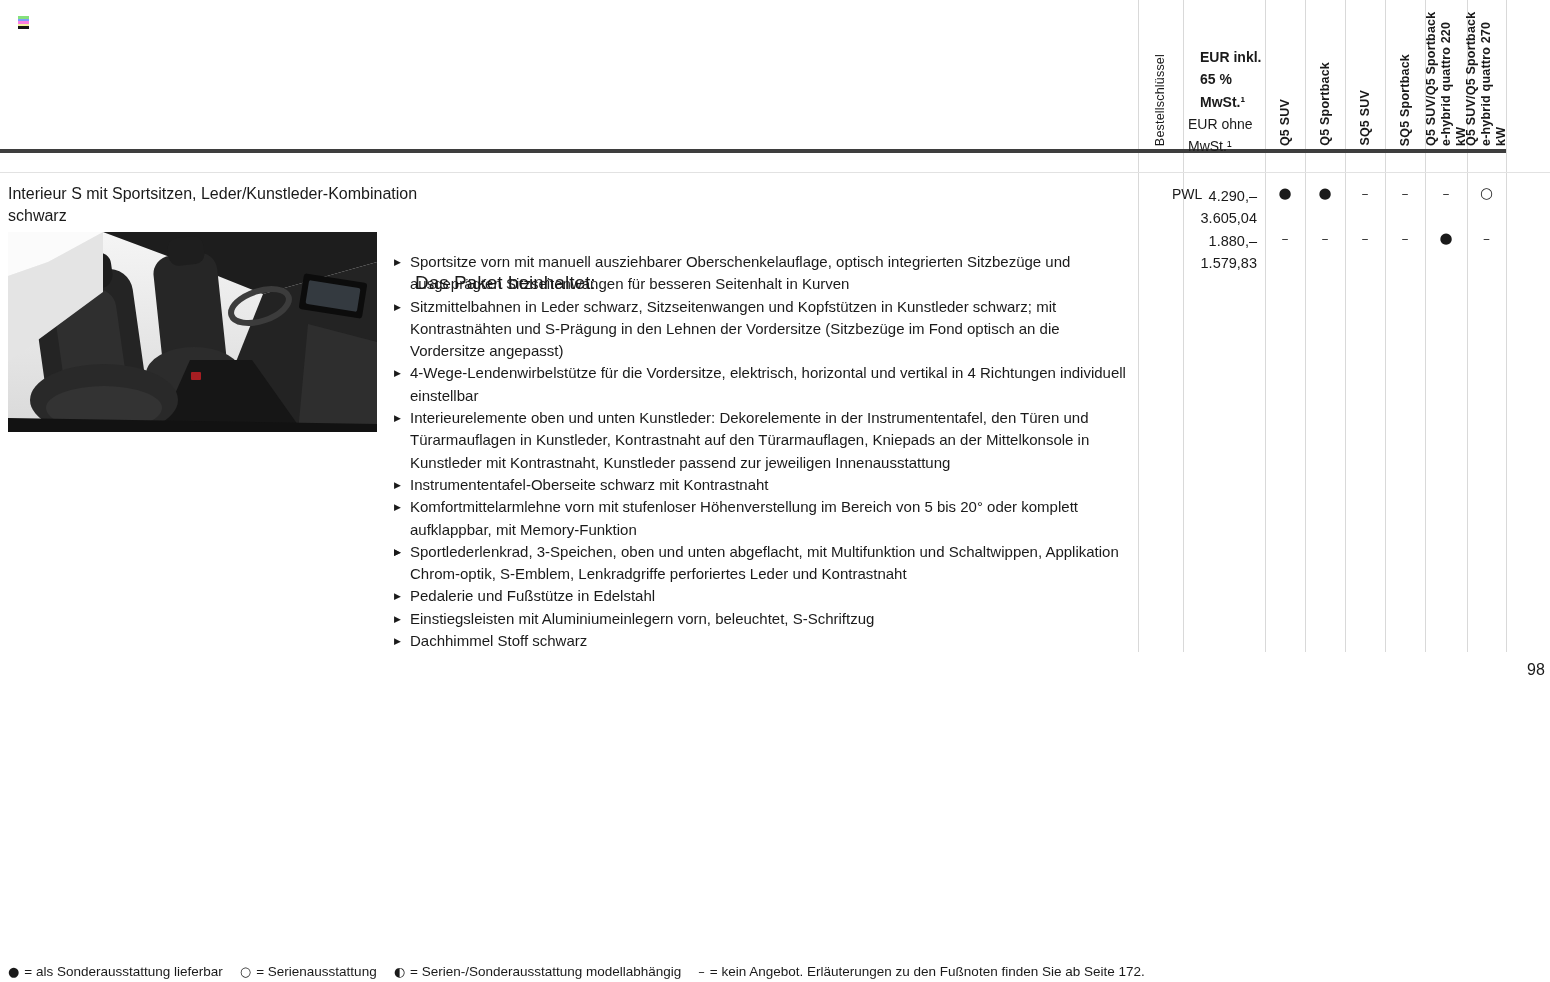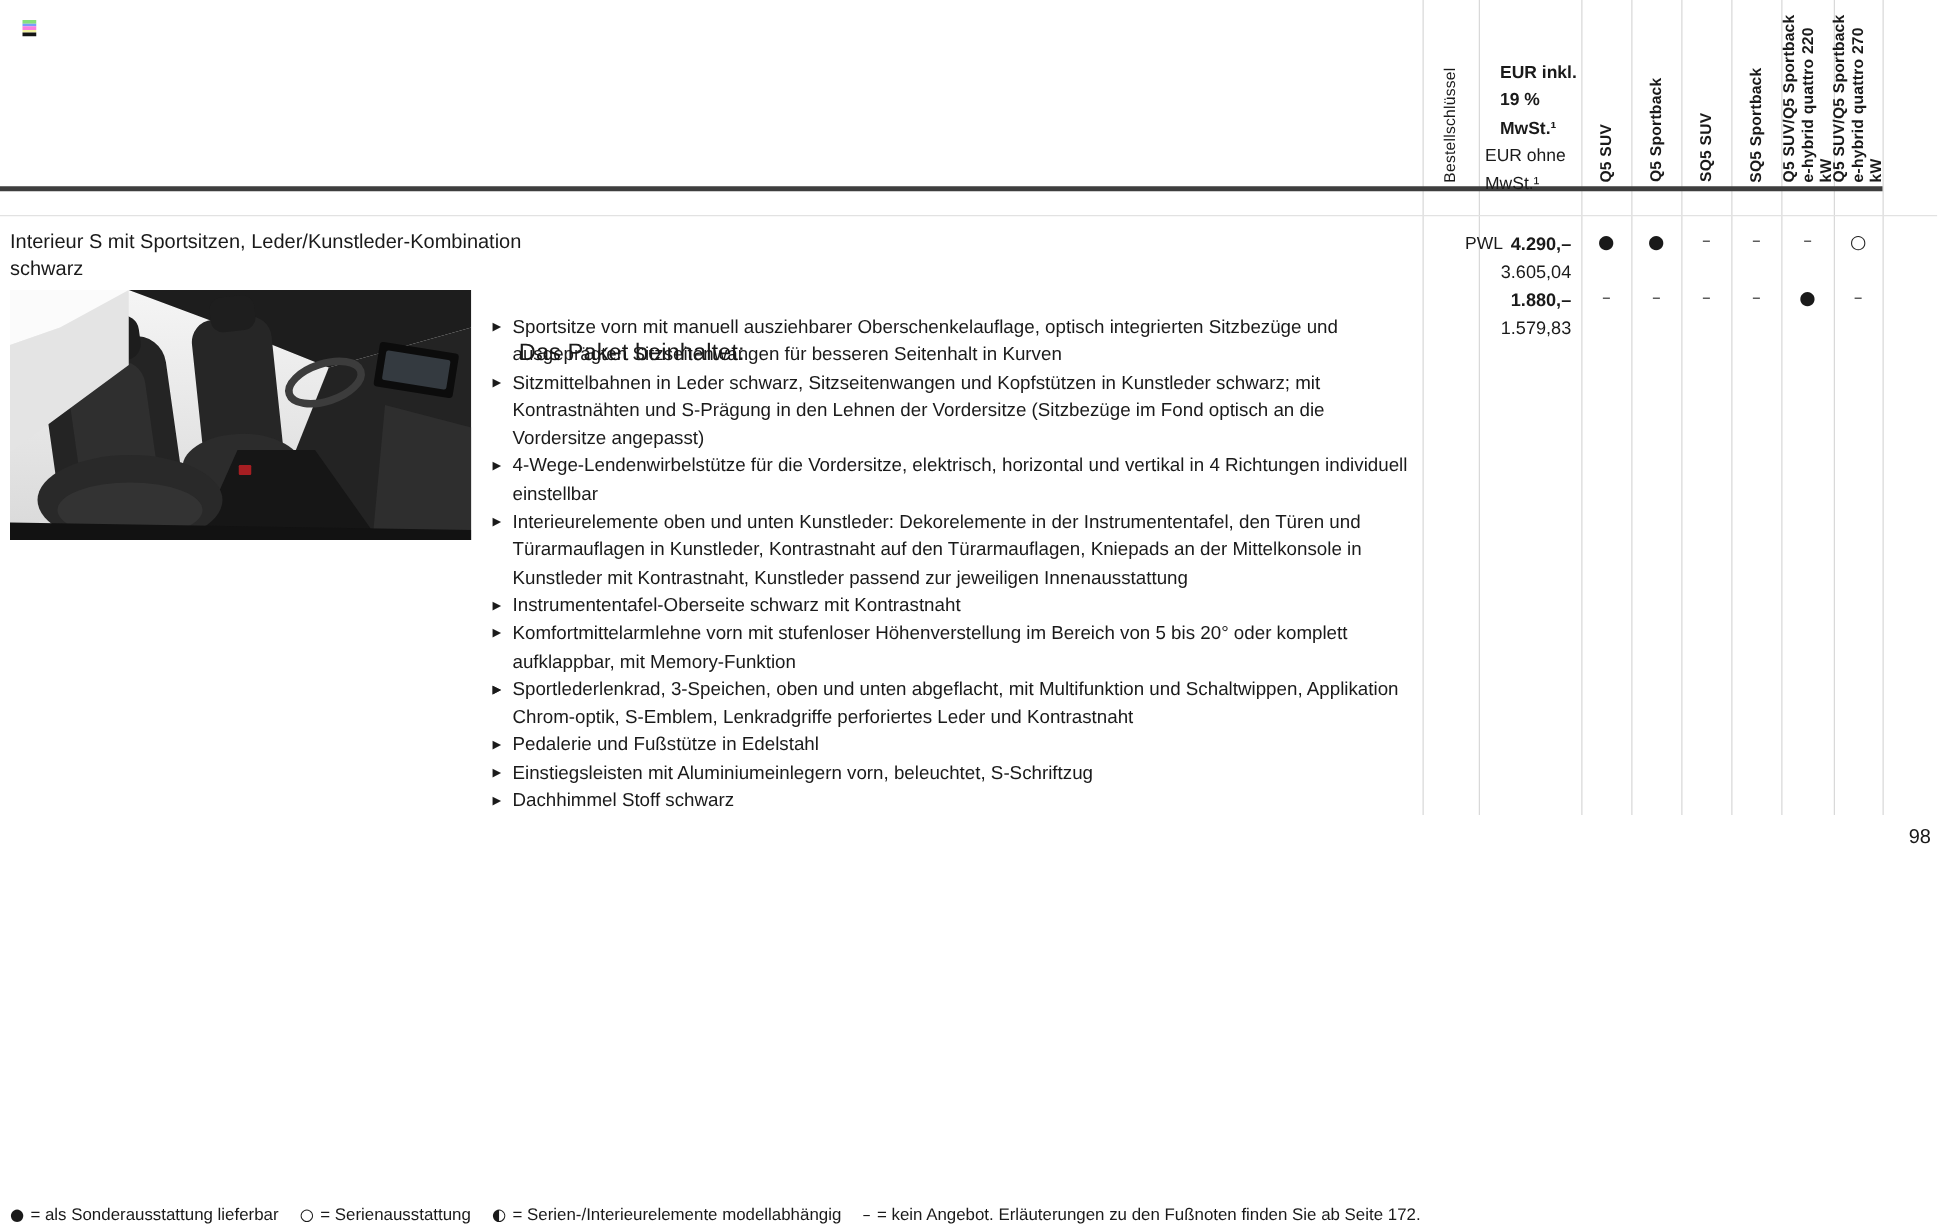--- a/index.html
+++ b/index.html
@@ -18,21 +18,21 @@
   .colhead{position:absolute;top:0;height:146px;display:flex;align-items:flex-end;justify-content:center;overflow:visible;}
   .rot{writing-mode:vertical-rl;transform:rotate(180deg);font-size:12.5px;font-weight:700;
        line-height:15px;white-space:pre-line;letter-spacing:.2px;}
   .rot.regular{font-weight:400;}
   
   .price-head{position:absolute;left:1188px;top:46px;font-size:14px;line-height:22.3px;width:76px;}
   .price-head .b{font-weight:700;padding-left:12px;}
   
   .code{position:absolute;left:1138px;top:186px;width:45px;text-align:left;font-size:14px;margin-left:34px;}
   .prices{position:absolute;left:1183px;top:185px;width:74px;text-align:right;font-size:14.5px;line-height:22.3px;}
-  .prices .gross{font-weight:700;}
+  .prices .gross{font-weight:400;}
   .avcell{position:absolute;text-align:center;font-family:"DejaVu Sans","Liberation Sans",sans-serif;}
   .av-filled,.av-open{font-size:15px;line-height:15px;}
   .av-none{font-size:14px;line-height:15px;color:#3c3c3c;}
   
   .title{position:absolute;left:8px;top:183px;width:600px;font-size:16px;font-weight:400;
          line-height:22px;white-space:pre-line;}
   .photo{position:absolute;left:8px;top:232px;width:369px;height:200px;display:block;}
   .intro{position:absolute;left:415px;top:229px;font-size:19px;margin-top:43px;}
   .bullets{position:absolute;left:393px;top:251px;width:742px;margin:0;padding:0;list-style:none;}
   .bullets li{position:relative;padding-left:17px;font-size:15px;line-height:22.3px;}
@@ -92,21 +92,21 @@
 e-hybrid quattro 220 kW</div>
       </div>
       <div class="colhead" style="left: 1467px; width: 39px;">
         <div class="rot">Q5 SUV/Q5 Sportback
 e-hybrid quattro 270 kW</div>
       </div>
     </div>
 
   <div class="price-head">
     <div class="b">EUR inkl.</div>
-    <div class="b">19 % MwSt.¹</div>
+    <div class="b">65 % MwSt.¹</div>
     <div>EUR ohne</div>
     <div>MwSt.¹</div>
   </div>
 
   <div class="code">PWL</div>
   <div class="prices">
     <div class="gross">4.290,–</div>
     <div class="net">3.605,04</div>
     <div class="gross">1.880,–</div>
     <div class="net">1.579,83</div>
@@ -179,20 +179,20 @@
       <span class="item">
         <span class="sym">●</span>
         <span>= als Sonderausstattung lieferbar</span>
       </span>
       <span class="item">
         <span class="sym">○</span>
         <span>= Serienausstattung</span>
       </span>
       <span class="item">
         <span class="sym">◐</span>
-        <span>= Serien-/Interieurelemente modellabhängig</span>
+        <span>= Serien-/Sonderausstattung modellabhängig</span>
       </span>
       <span class="item">
         <span class="sym">–</span>
         <span>= kein Angebot. Erläuterungen zu den Fußnoten finden Sie ab Seite 172.</span>
       </span>
     </div>
 </div>
 
 </body></html>

